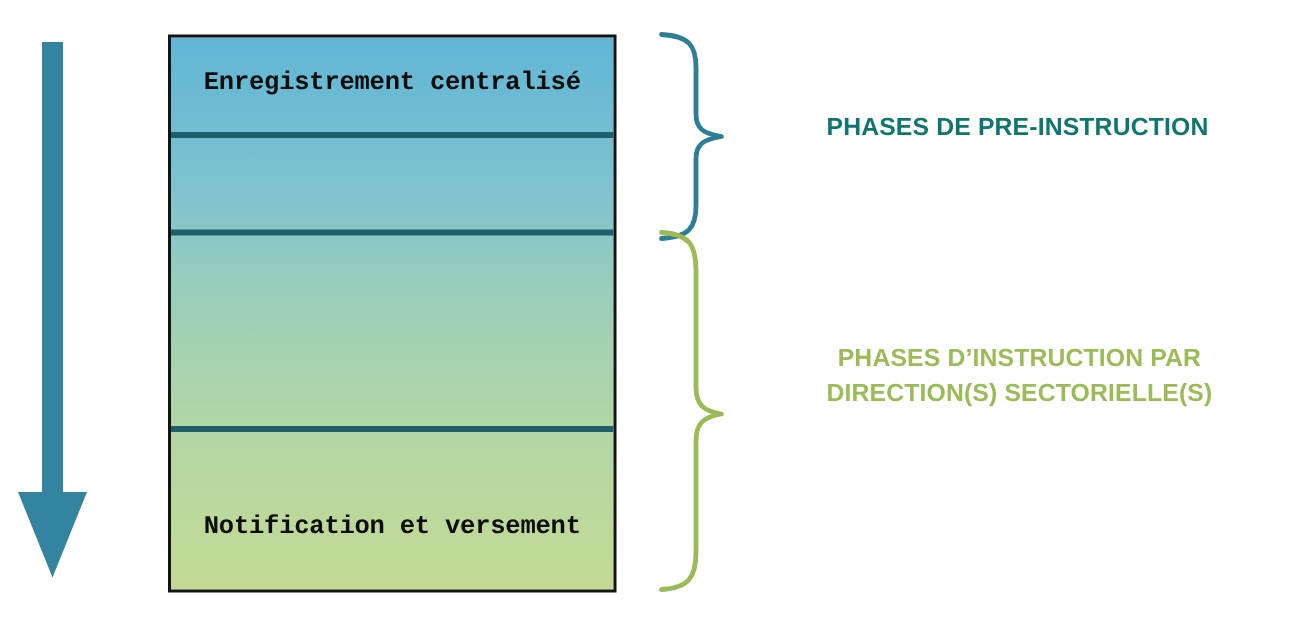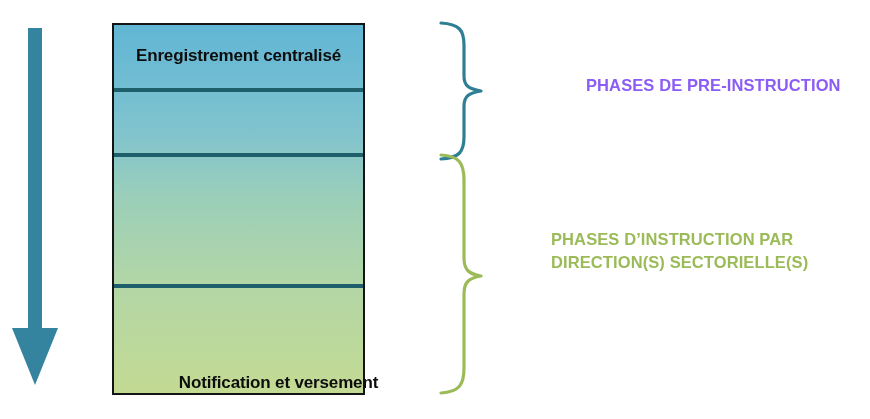--- a/index.html
+++ b/index.html
@@ -23,44 +23,45 @@
     top: 28px;
     width: 60px;
     height: 365px;
   }
 
   
   #phase-stack {
     position: absolute;
     left: 112px;
     top: 23px;
-    width: 253px;
+    width: 299px;
     height: 372px;
     border: 2px solid #141414;
     box-sizing: border-box;
     background: linear-gradient(to bottom,
                 #62b6d4 0%,
                 #6fbcd3 14%,
                 #82c4cd 30%,
                 #9ccfb8 48%,
                 #b2d6a6 70%,
                 #c3da93 100%);
+    font-family: Liberation Mono, monospace;
   }
   .phase-cell {
     position: absolute;
     left: 0;
     width: 100%;
     box-sizing: border-box;
     display: flex;
     justify-content: center;
   }
   .phase-cell.c0 { top: 0px;   height: 63px;  align-items: center; }
   .phase-cell.c1 { top: 65px;  height: 65px;  align-items: center; }
   .phase-cell.c2 { top: 130px; height: 131px; align-items: flex-start; padding-top: 38px; }
-  .phase-cell.c3 { top: 261px; height: 107px; align-items: flex-end; padding-top: 25px; margin-left: 40px; }
+  .phase-cell.c3 { top: 261px; height: 107px; align-items: center; padding-top: 25px; }
 
   .phase-label {
     color: #0d0d0d;
     font-size: 17px;
     font-weight: bold;
     line-height: 1.1;
     letter-spacing: -0.15px;
     white-space: nowrap;
   }
 
@@ -87,27 +88,27 @@
     position: absolute;
     font-size: 16.5px;
     font-weight: bold;
     line-height: 1.42;
     letter-spacing: 0.1px;
     white-space: pre-line;
   }
   #label-pre {
     left: 551px;
     top: 74px;
-    color: #8b5cf6;
-    margin-left: 35px;
+    color: #0f766e;
   }
   #label-instr {
     left: 551px;
     top: 228px;
     color: #9bbb59;
+    text-align: center;
   }
 </style>
 </head>
 <body>
 
 <div id="canvas">
 
   <svg id="flow-arrow" class="arrow-svg" viewBox="0 0 60 365" aria-hidden="true">
     <polygon points="18,0 32,0 32,300 48,300 25,357 2,300 18,300" fill="#35849f"></polygon>
   </svg>

